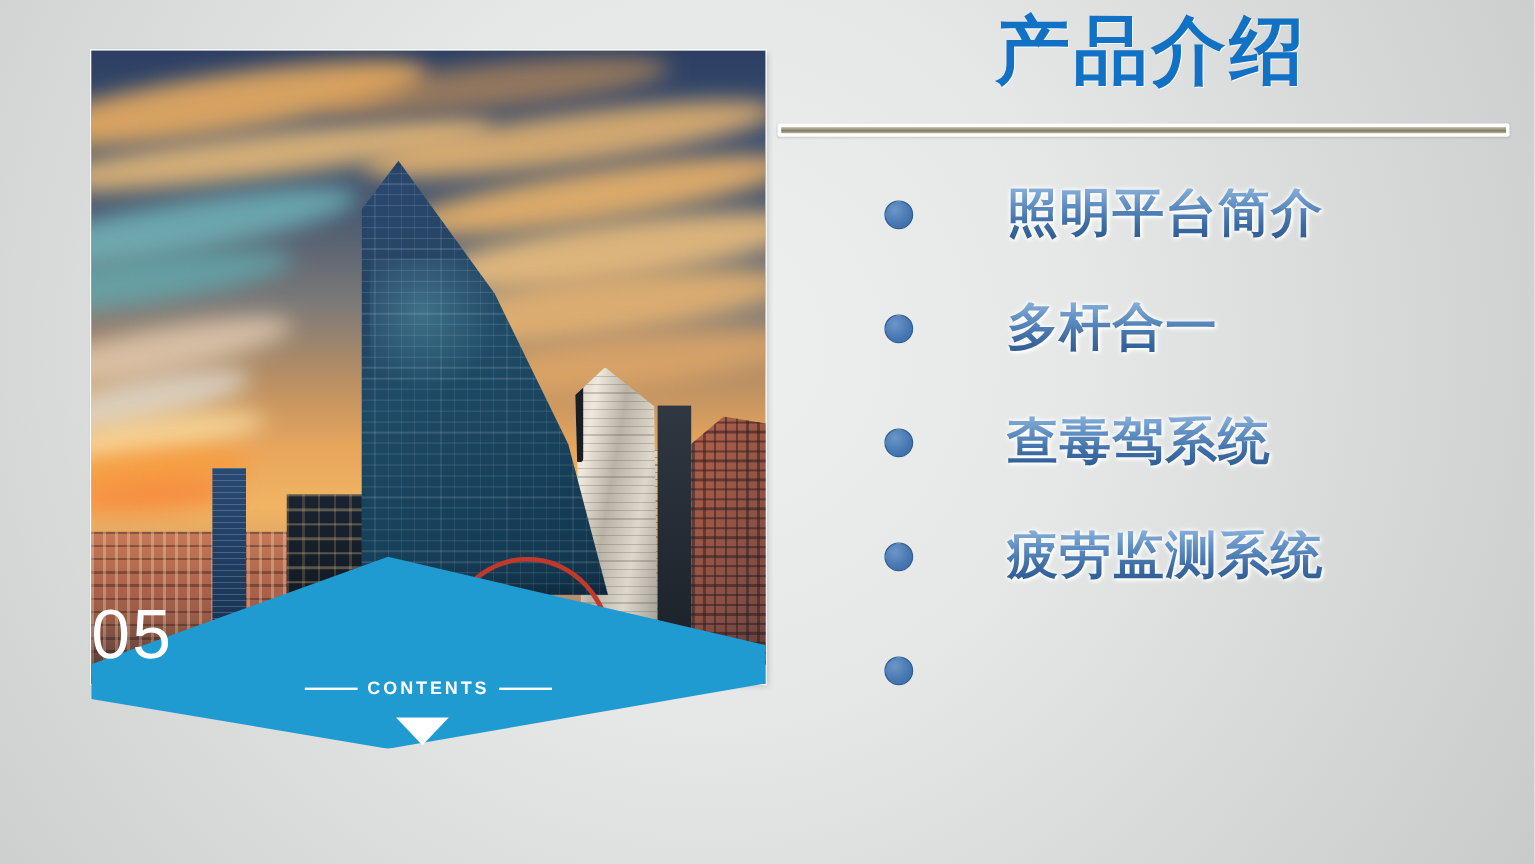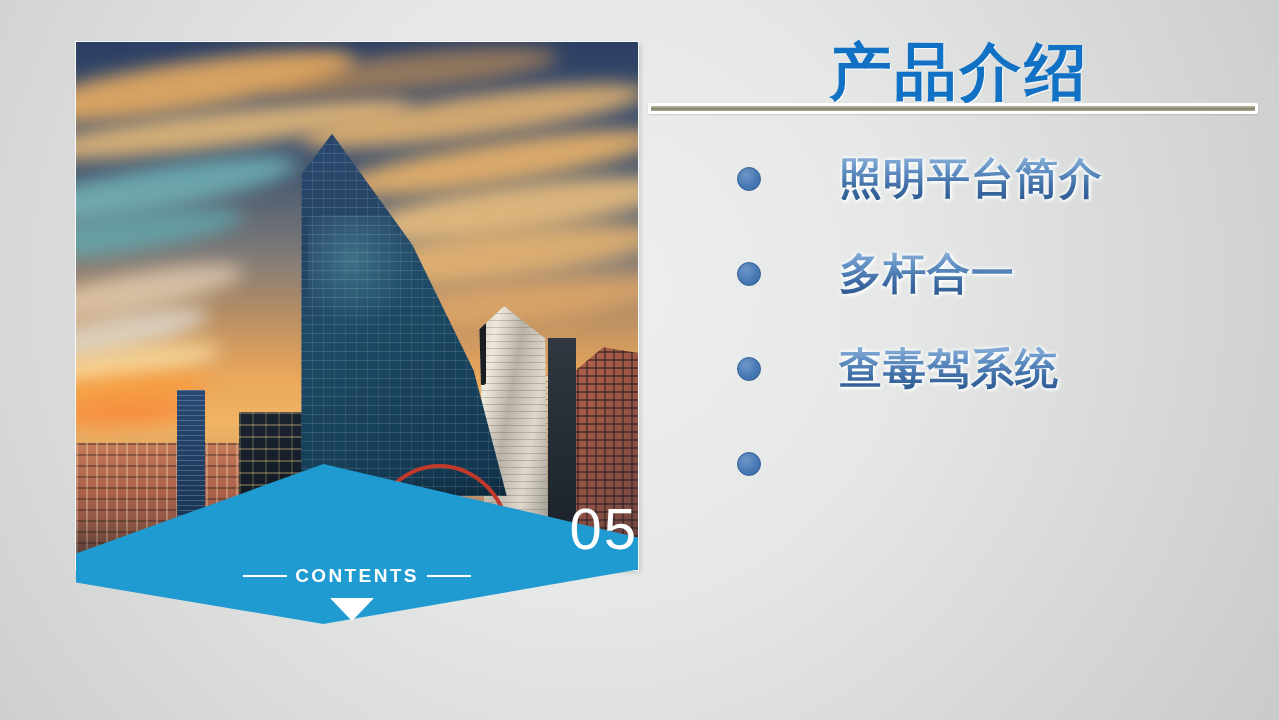--- a/index.html
+++ b/index.html
@@ -249,21 +249,21 @@
     border-left: 22px solid transparent;
     border-right: 22px solid transparent;
     border-top: 23px solid #ffffff;
     z-index: 6;
   }
   #contents-number {
     position: absolute;
     left: 76px;
     top: 500px;
     width: 562px;
-    text-align: right;
+    text-align: left;
     font-size: 58px;
     font-weight: 400;
     color: #ffffff;
     letter-spacing: 2px;
     line-height: 1;
     z-index: 6;
     font-family: "Liberation Sans", sans-serif;
   }
   #contents-label-row {
     position: absolute;
@@ -275,40 +275,39 @@
     justify-content: center;
     gap: 8px;
     z-index: 6;
   }
   .rule {
     width: 44px;
     height: 2px;
     background: #ffffff;
   }
   #contents-label {
-    font-size: 19px;
+    font-size: 15px;
     font-weight: bold;
     letter-spacing: 2.4px;
     color: #ffffff;
   }
 
   
   #title {
     position: absolute;
     left: 640px;
     top: 4px;
     width: 639px;
     text-align: center;
     font-size: 62px;
     font-weight: bold;
     color: #1171c4;
     letter-spacing: 3px;
     line-height: 1.25;
     text-shadow: 1px 1px 0 rgba(255,255,255,.85);
-    margin-top: 29px;
   }
 
   #divider {
     position: absolute;
     left: 648px;
     top: 103px;
     width: 610px;
     height: 11px;
     background: #ffffff;
     border-radius: 2px;
@@ -431,20 +430,24 @@
       <span class="bullet-dot"></span>
       <span class="bullet-text txt-blue">多杆合一</span>
     </div>
 
     <div class="bullet-row">
       <span class="bullet-dot"></span>
       <span class="bullet-text txt-blue">查毒驾系统</span>
     </div>
 
 
-
     <div class="bullet-row">
       <span class="bullet-dot"></span>
+      <span class="bullet-text txt-blue">疲劳监测系统</span>
+    </div>
+
+    <div class="bullet-row">
+      <span class="bullet-dot"></span>
     </div>
 
   </div>
 
 </div>
 
 </body></html>

